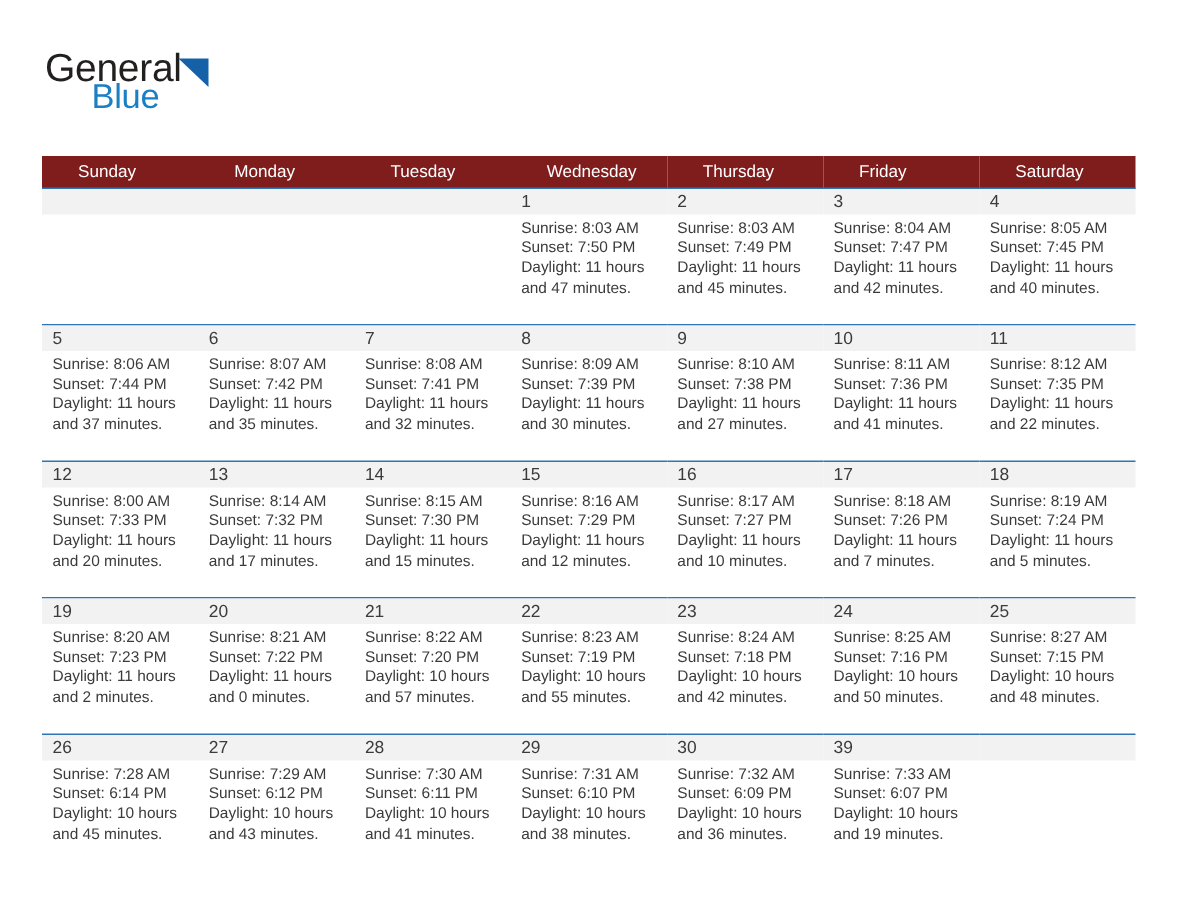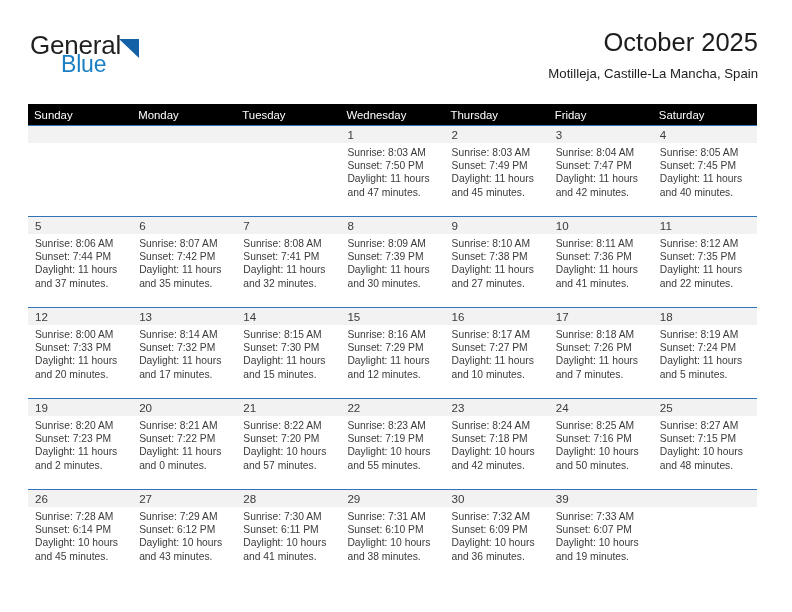--- a/index.html
+++ b/index.html
@@ -94,26 +94,26 @@
     left: 28px;
     top: 104px;
     width: 729px;
     border-collapse: collapse;
     table-layout: fixed;
   }
 
   .calendar col { width: 104.14px; }
 
   thead th {
-    background: #000000;
+    background: #7f1d1d;
     color: #ffffff;
     font-size: 11.4px;
     font-weight: normal;
     text-align: left;
-    padding: 4px 0 4px 6px;
+    padding: 4px 0 4px 24px;
     height: 13px;
     vertical-align: middle;
     border: none;
   }
 
   tbody tr.week-row > td {
     border-top: 1.2px solid #2f75b5;
     vertical-align: top;
     padding: 0;
     height: 90px;
@@ -152,24 +152,20 @@
 <div class="page">
 
   <div class="header">
 
     <div class="brand">
       <span class="brand-general">General</span>
       <span class="brand-triangle"></span>
       <span class="brand-blue">Blue</span>
     </div>
 
-    <div class="title-block">
-      <h1 class="cal-title">October 2025</h1>
-      <div class="cal-subtitle">Motilleja, Castille-La Mancha, Spain</div>
-    </div>
 
   </div>
 
   <table class="calendar">
     <colgroup>
       <col>
         <col>
         <col>
         <col>
         <col>

